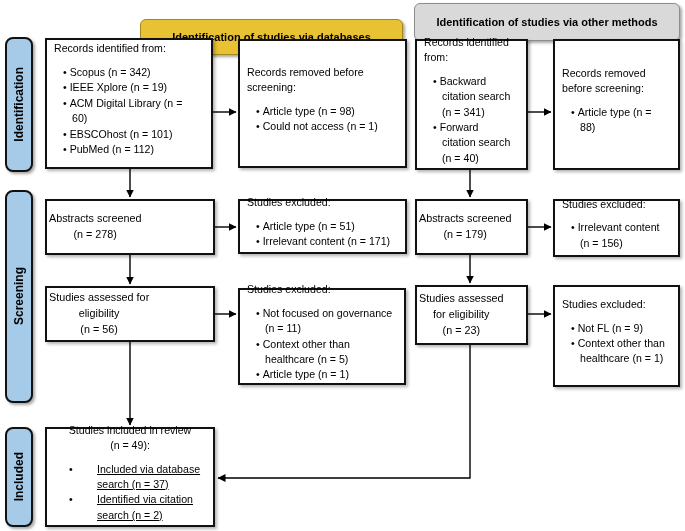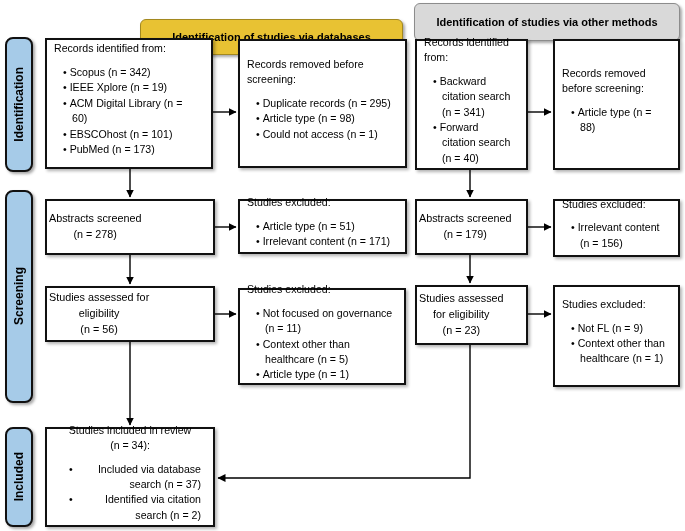--- a/index.html
+++ b/index.html
@@ -28,21 +28,21 @@
     position:absolute;box-sizing:border-box;background:#fff;border:2px solid #111;
     display:flex;flex-direction:column;justify-content:center;
     font-size:10.6px;line-height:1.46;padding:3px 3px 3px 7px;
     box-shadow:2px 2px 3px rgba(0,0,0,0.3);
   }
   .box.center{align-items:flex-start;text-align:center;padding:2px;font-size:10.8px;}
   .pre{white-space:pre-line;}
   ul.bullets{margin:8px;padding:0;list-style:none;}
   ul.bullets li{padding-left:10px;text-indent:-9px;}
   ul.bullets li::before{content:"\2022\00a0";}
-  ul.bullets.wide li{position:relative;padding-left:38px;text-indent:0;text-align:right;}
+  ul.bullets.wide li{position:relative;padding-left:38px;text-indent:0;text-align:left;text-decoration:underline;}
   ul.bullets.wide li::before{content:"\2022";position:absolute;left:10px;}
   svg.arrows{position:absolute;left:0;top:0;pointer-events:none;}
 </style>
 </head>
 <body>
 
 <div class="canvas">
 
   <div class="hdr hdr-yellow" style="left:140px;top:19px;width:263px;height:36px;">Identification of studies via databases</div>
   <div class="hdr hdr-gray" style="left:414px;top:3px;width:266px;height:38px;text-align:right;">Identification of studies via other methods</div>
@@ -57,27 +57,26 @@
     <span>Included</span>
   </div>
 
   <div class="box" style="left:45px;top:38px;width:168px;height:131px;">
     <div>Records identified from:</div>
     <ul class="bullets">
         <li>Scopus (n = 342)</li>
         <li>IEEE Xplore (n = 19)</li>
         <li>ACM Digital Library (n = 60)</li>
         <li>EBSCOhost (n = 101)</li>
-        <li>PubMed (n = 173)</li>
+        <li>PubMed (n = 112)</li>
       </ul>
   </div>
   <div class="box" style="left:238px;top:39px;width:169px;height:129px;">
     <div>Records removed before screening:</div>
     <ul class="bullets">
-        <li>Duplicate records (n = 295)</li>
         <li>Article type (n = 98)</li>
         <li>Could not access (n = 1)</li>
       </ul>
   </div>
   <div class="box" style="left:415px;top:39px;width:113px;height:131px;">
     <div>Records identified from:</div>
     <ul class="bullets">
         <li>Backward citation search (n = 341)</li>
         <li>Forward citation search (n = 40)</li>
       </ul>
@@ -132,21 +131,21 @@
   <div class="box" style="left:553px;top:285px;width:127px;height:102px;">
     <div>Studies excluded:</div>
     <ul class="bullets">
         <li>Not FL (n = 9)</li>
         <li>Context other than healthcare (n = 1)</li>
       </ul>
   </div>
 
   <div class="box" style="left:45px;top:427px;width:170px;height:100px;padding:3px 4px;">
     <div class="pre" style="text-align:center;">Studies included in review
-(n = 34):</div>
+(n = 49):</div>
     <ul class="bullets wide">
         <li>Included via database search (n = 37)</li>
         <li>Identified via citation search  (n = 2)</li>
       </ul>
   </div>
 
   <svg class="arrows" width="685" height="531" viewBox="0 0 685 531">
     <defs>
       <marker id="ah" markerUnits="userSpaceOnUse" markerWidth="9" markerHeight="9" refX="7.5" refY="4" orient="auto">
         <path d="M0,0 L8,4 L0,8 z" fill="#000"></path>

